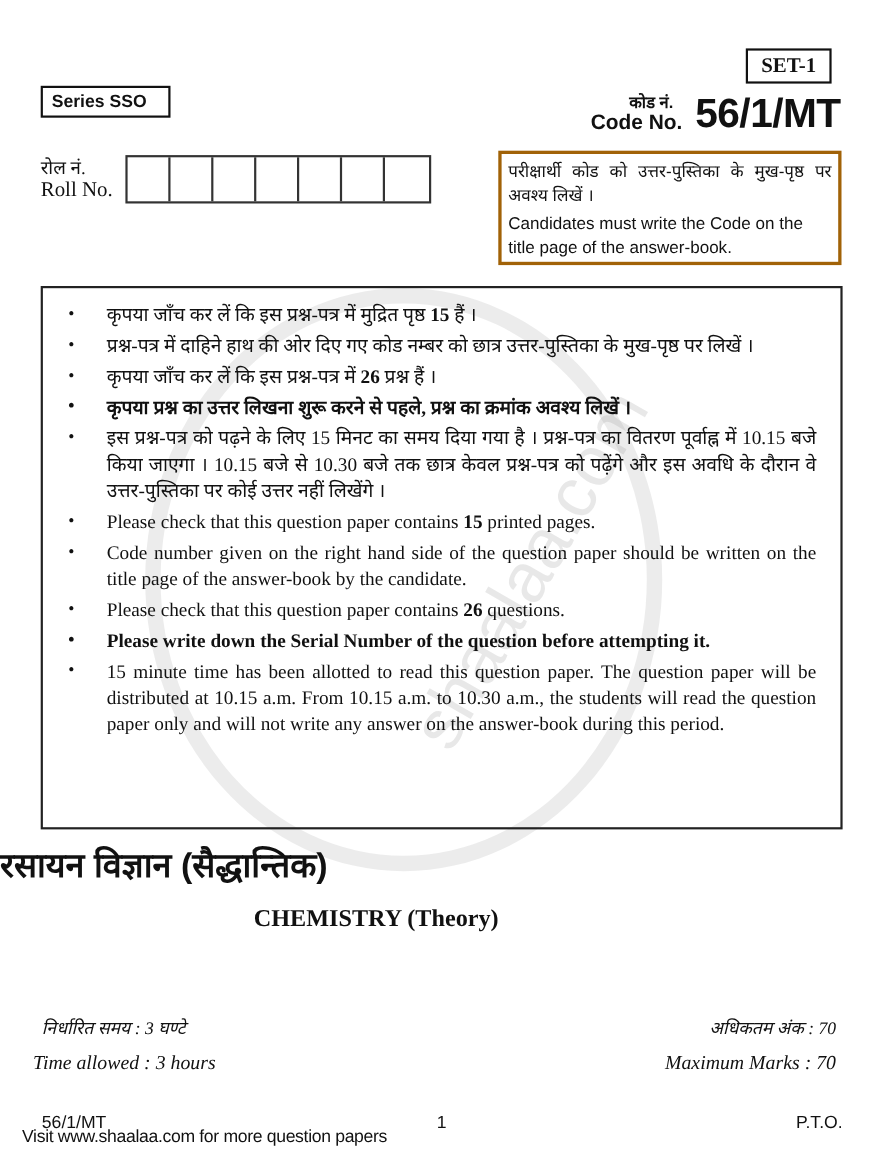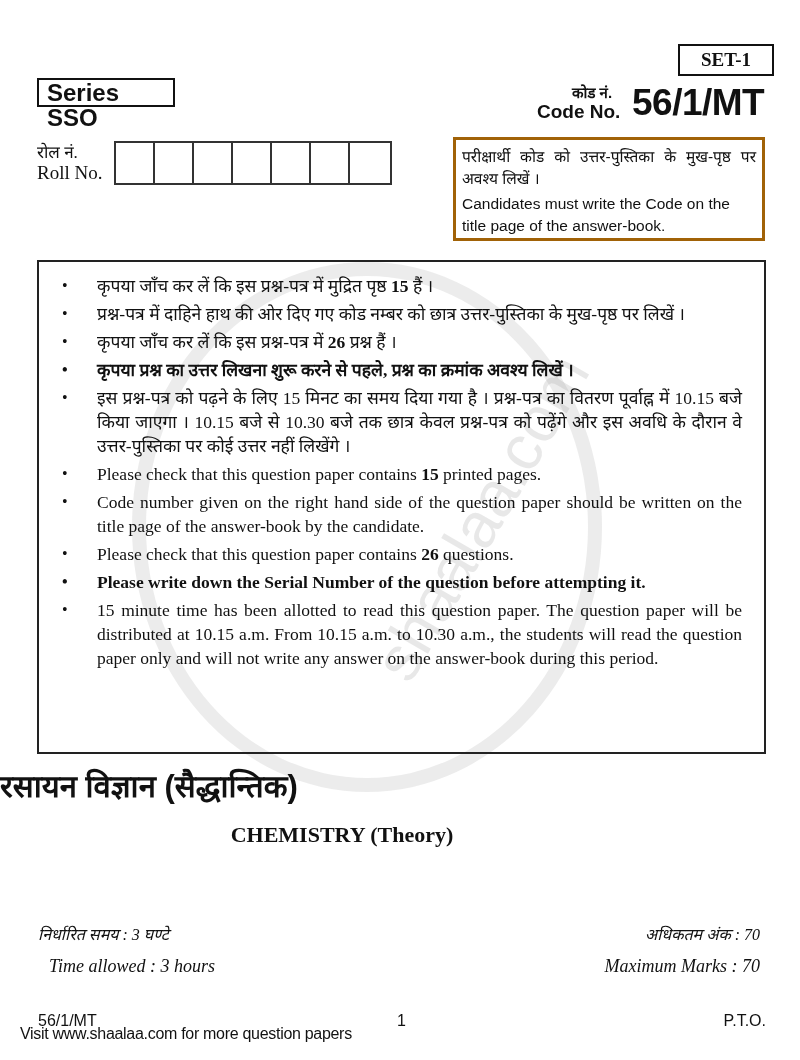--- a/index.html
+++ b/index.html
@@ -1,22 +1,22 @@
 <!DOCTYPE html>
 <html><head>
 <meta charset="utf-8">
 <style>
   html, body { margin: 0; padding: 0; background: #ffffff; }
   body { width: 800px; height: 1060px; position: relative; overflow: hidden; color: #111; font-family: "Liberation Serif", serif; }
   .abs { position: absolute; }
   .sans { font-family: "Liberation Sans", sans-serif; }
   .serif { font-family: "Liberation Serif", serif; }
 
-  .series-box { left: 37px; top: 78px; width: 138px; height: 29px; border: 2px solid #111; box-sizing: border-box; font-weight: bold; font-size: 24px; line-height: 25px; padding-left: 8px; }
-  .set-box { left: 678px; top: 44px; width: 96px; height: 32px; border: 2px solid #111; box-sizing: border-box; font-weight: bold; font-size: 19px; line-height: 28px; text-align: center; }
+  .series-box { left: 37px; top: 78px; width: 118px; height: 29px; border: 2px solid #111; box-sizing: border-box; font-weight: bold; font-size: 16px; line-height: 25px; padding-left: 8px; }
+  .set-box { left: 678px; top: 44px; width: 78px; height: 32px; border: 2px solid #111; box-sizing: border-box; font-weight: bold; font-size: 19px; line-height: 28px; text-align: center; }
   .code-hi { left: 572px; top: 82px; font-size: 15px; font-weight: bold; }
   .code-en { left: 537px; top: 101px; font-size: 19px; font-weight: bold; }
   .code-val { left: 632px; top: 82px; font-size: 37px; font-weight: bold; letter-spacing: -0.5px; }
 
   .roll-hi { left: 37px; top: 140px; font-size: 17px; text-align: right; }
   .roll-en { left: 37px; top: 162px; font-size: 19px; }
   .roll-boxes { left: 114px; top: 141px; display: flex; border: 2px solid #333; }
   .roll-box { width: 39px; height: 40px; border-right: 2px solid #333; box-sizing: border-box; }
   .roll-box:last-child { border-right: none; width: 40px; }
 
@@ -30,21 +30,21 @@
   .instr li.bold { font-weight: bold; }
   .instr li b { font-weight: bold; }
 
   .watermark { left: 132px; top: 262px; width: 470px; height: 530px; border: 14px solid rgba(150,150,150,0.18); border-radius: 50%; box-sizing: border-box; pointer-events: none; }
   .wm-text { left: 300px; top: 480px; font-size: 64px; color: rgba(150,150,150,0.22); transform: rotate(-60deg); font-family: "Liberation Sans", sans-serif; pointer-events: none; }
 
   .title-hi { left: 0; width: 688px; top: 764px; text-align: left; font-size: 31px; font-weight: bold; }
   .title-en { left: 0; width: 684px; top: 822px; text-align: center; font-size: 22px; font-weight: bold; }
 
   .time-hi { left: 38px; top: 923px; font-size: 16px; font-style: italic; }
-  .time-en { left: 49px; top: 956px; font-size: 18px; font-style: italic; }
+  .time-en { left: 30px; top: 956px; font-size: 18px; font-style: italic; }
   .marks-hi { right: 40px; top: 923px; font-size: 16px; font-style: italic; margin-left: 48px; }
   .marks-en { right: 40px; top: 956px; font-size: 18px; font-style: italic; }
 
   .footer-code { left: 38px; top: 1012px; font-size: 16px; }
   .footer-page { left: 397px; top: 1012px; font-size: 16px; }
   .footer-pto { right: 34px; top: 1012px; font-size: 16px; padding-left: 44px; }
   .footer-visit { left: 20px; top: 1025px; font-size: 16px; letter-spacing: -0.3px; }
 </style>
 </head>
 <body>

